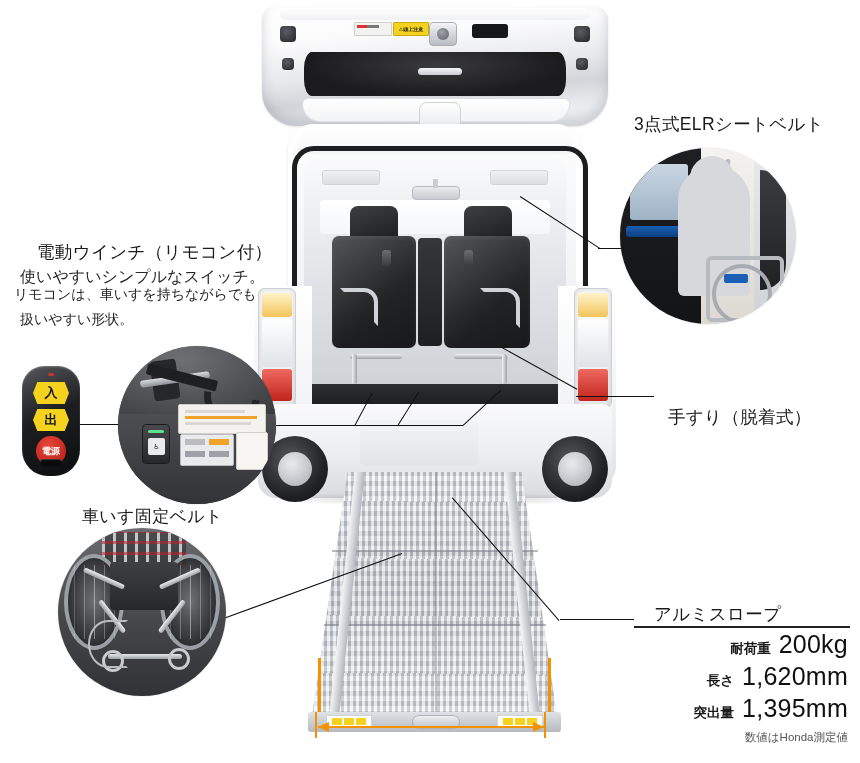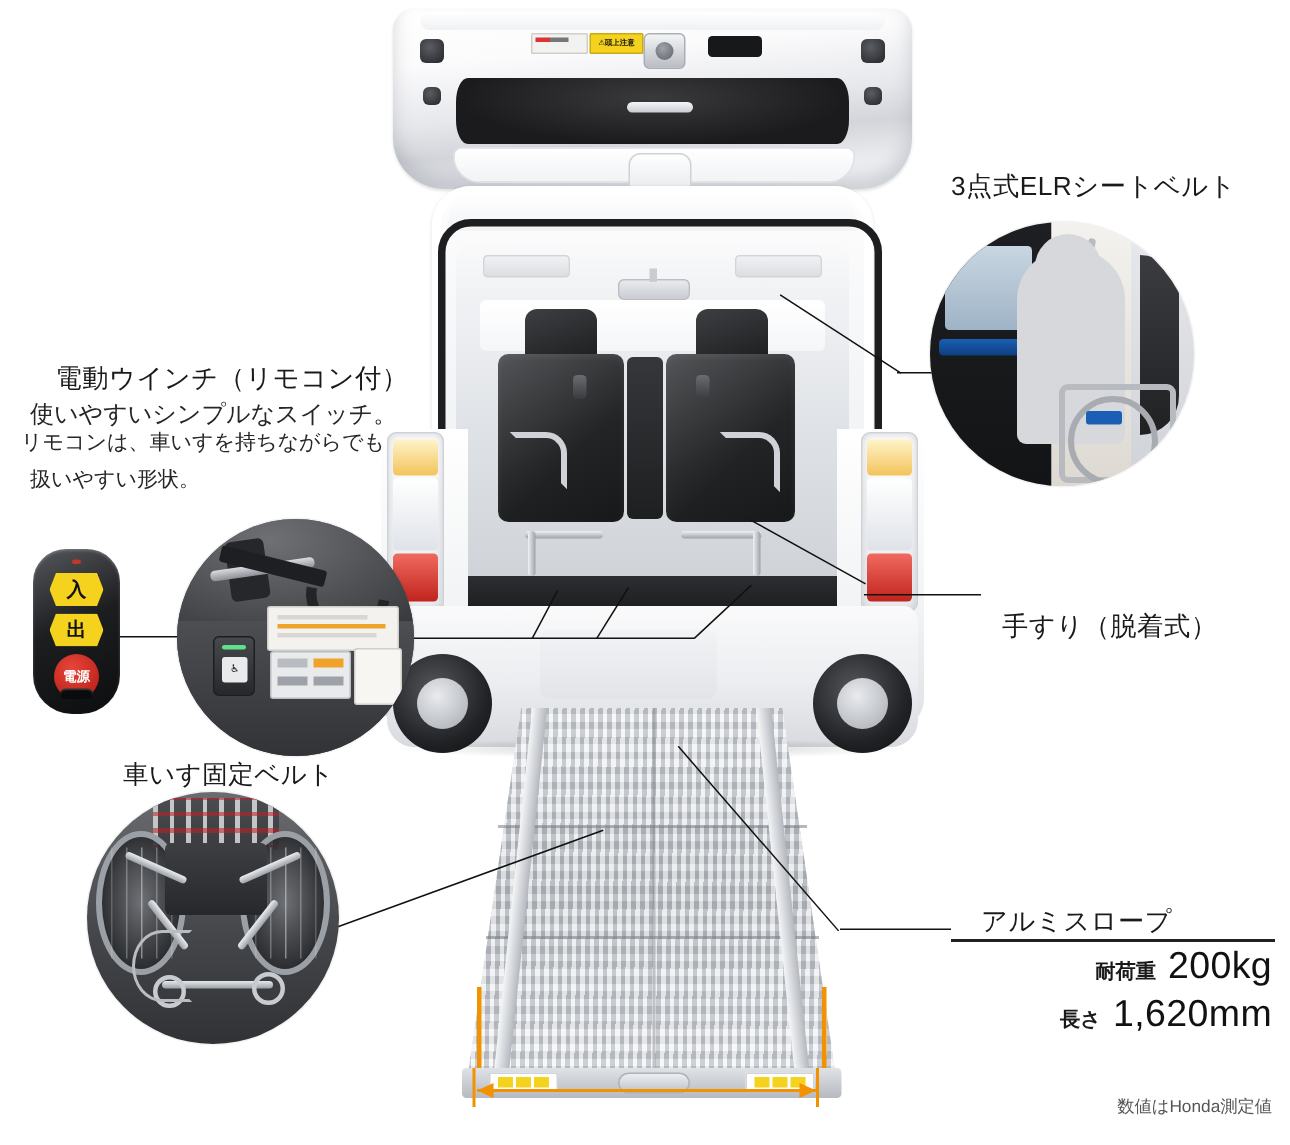--- a/index.html
+++ b/index.html
@@ -404,17 +404,21 @@
 
   <div class="abs" style="left:630px;top:630px;width:218px;">
     <div class="spec-row">
       <span class="spec-key">耐荷重</span>
       <span class="spec-val">200kg</span>
     </div>
     <div class="spec-row" style="margin-top:3px;">
       <span class="spec-key">長さ</span>
       <span class="spec-val">1,620mm</span>
     </div>
+    <div class="spec-row" style="margin-top:3px;">
+      <span class="spec-key">突出量</span>
+      <span class="spec-val">1,395mm</span>
+    </div>
   </div>
 
   <div class="abs note" style="left:630px;top:710px;width:218px;text-align:right;margin-top:20px;">数値はHonda測定値</div>
 
 </div>
 
 </body></html>

